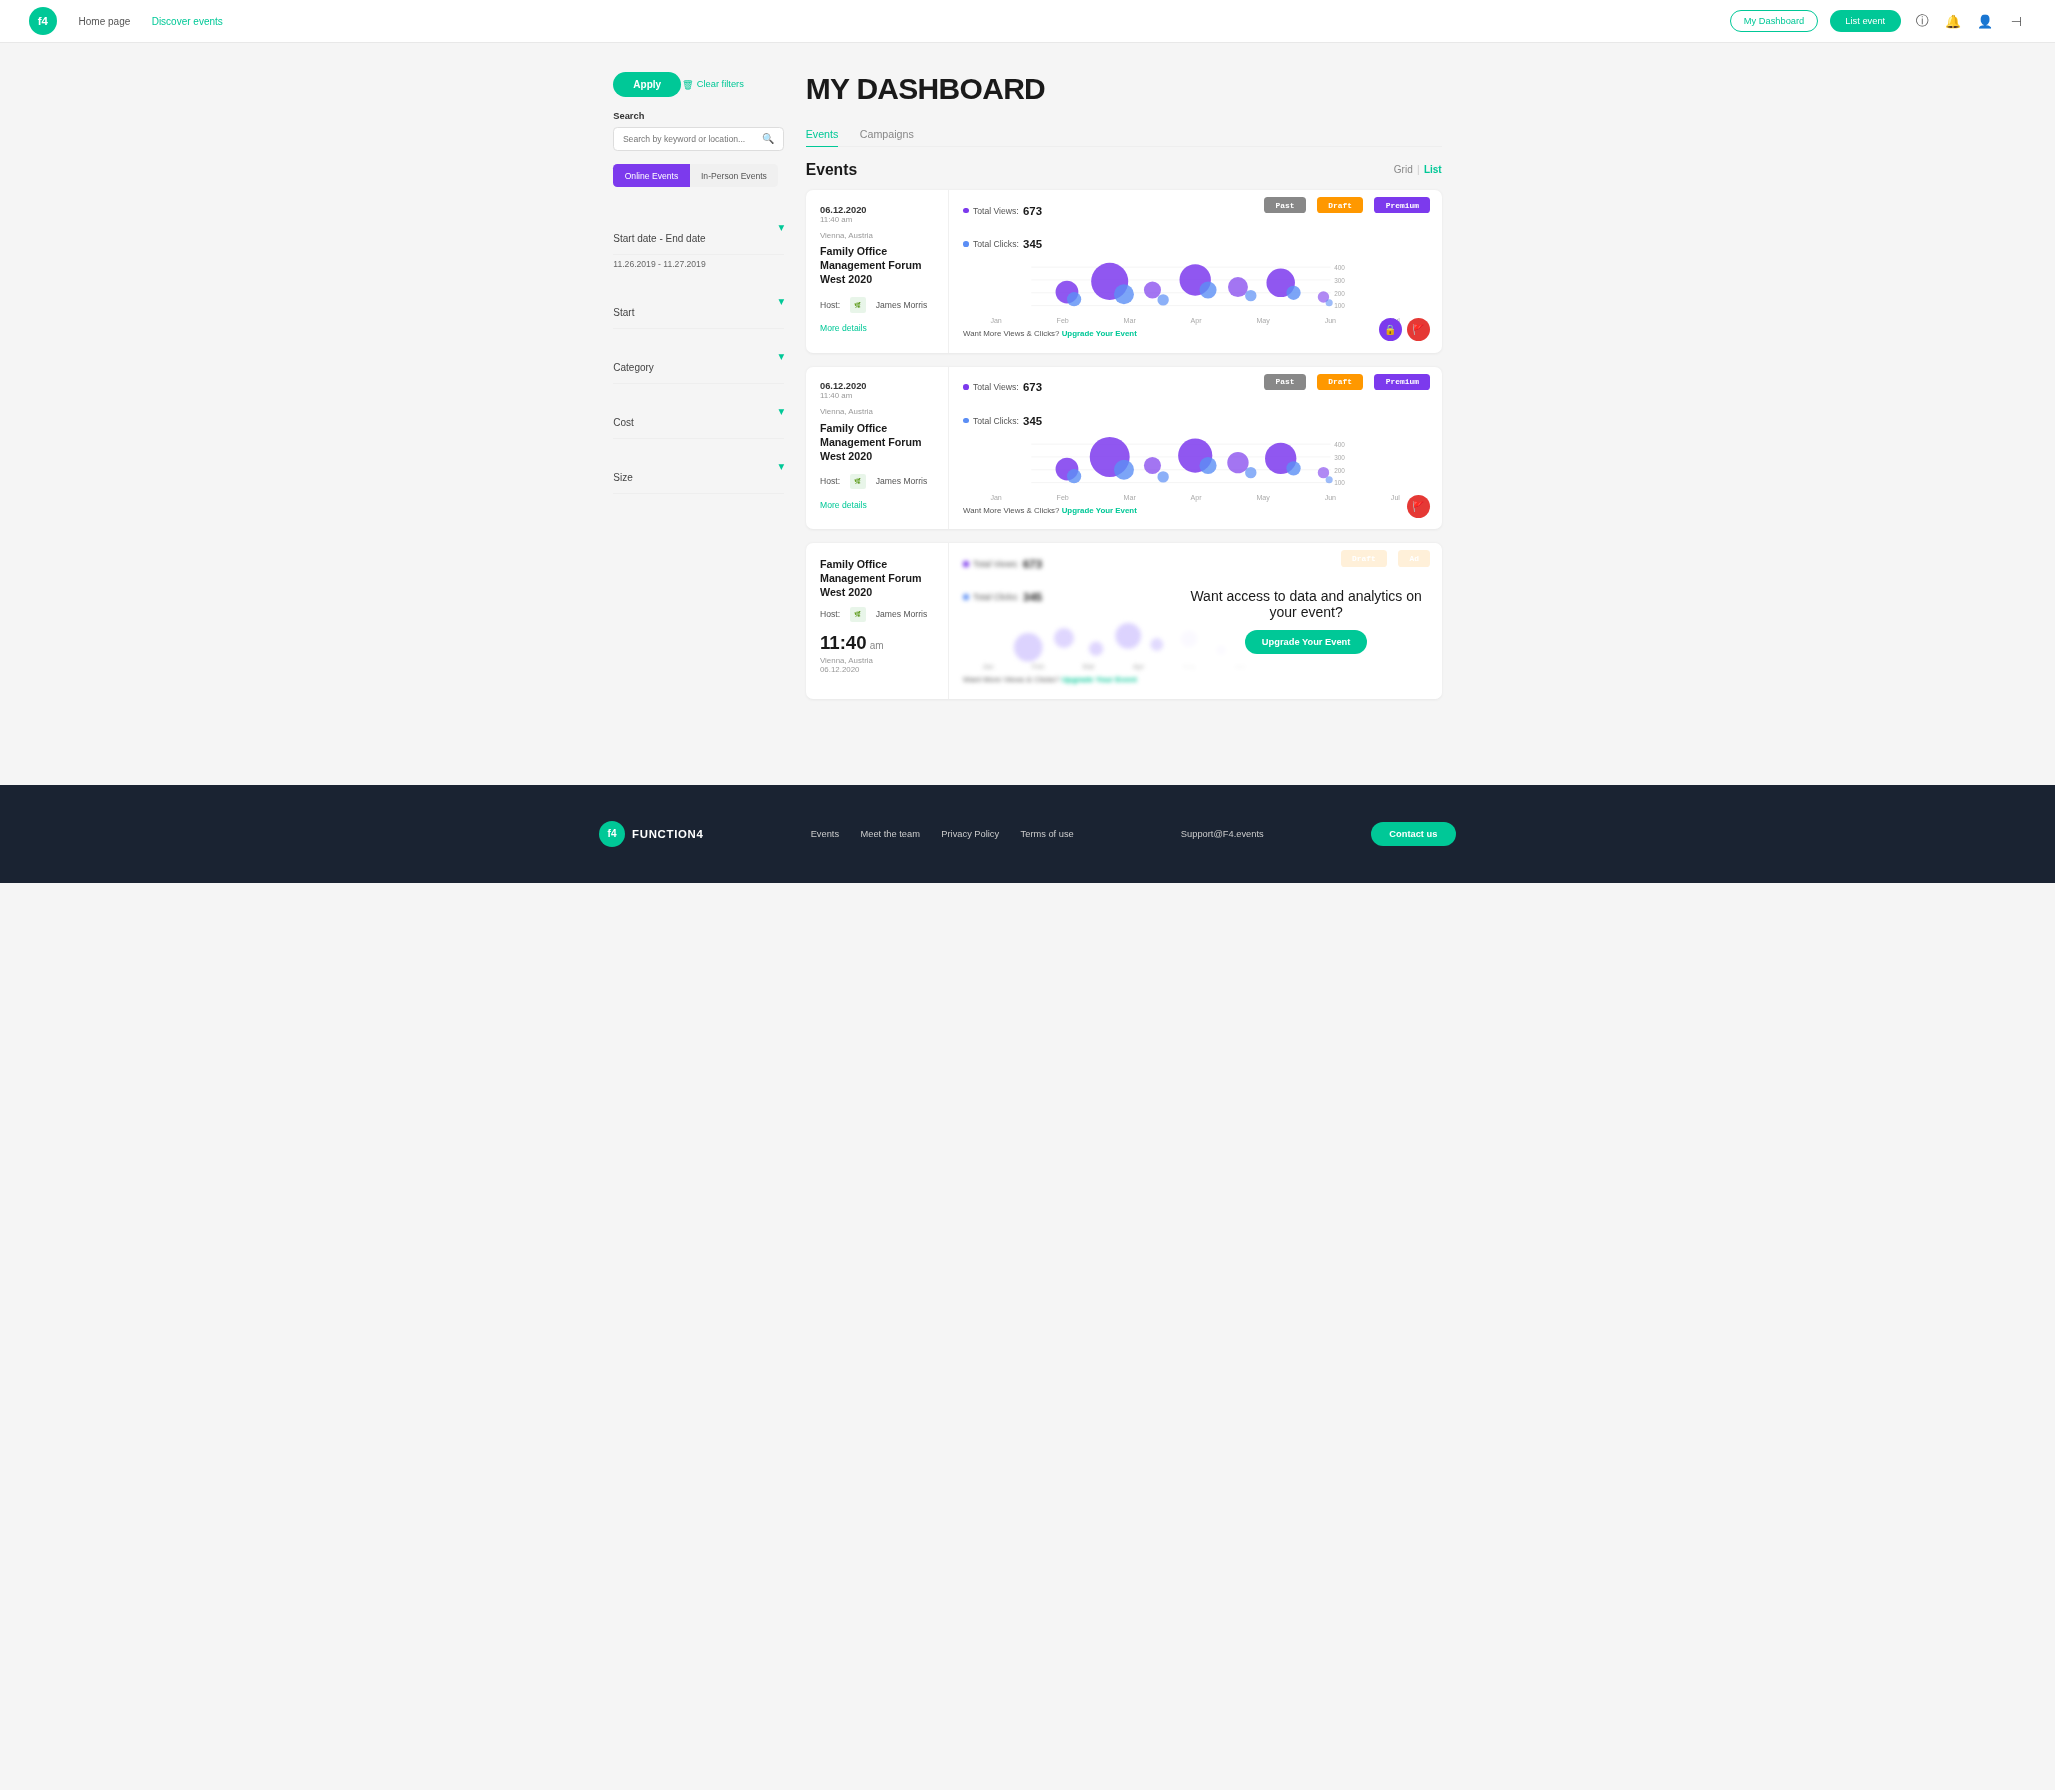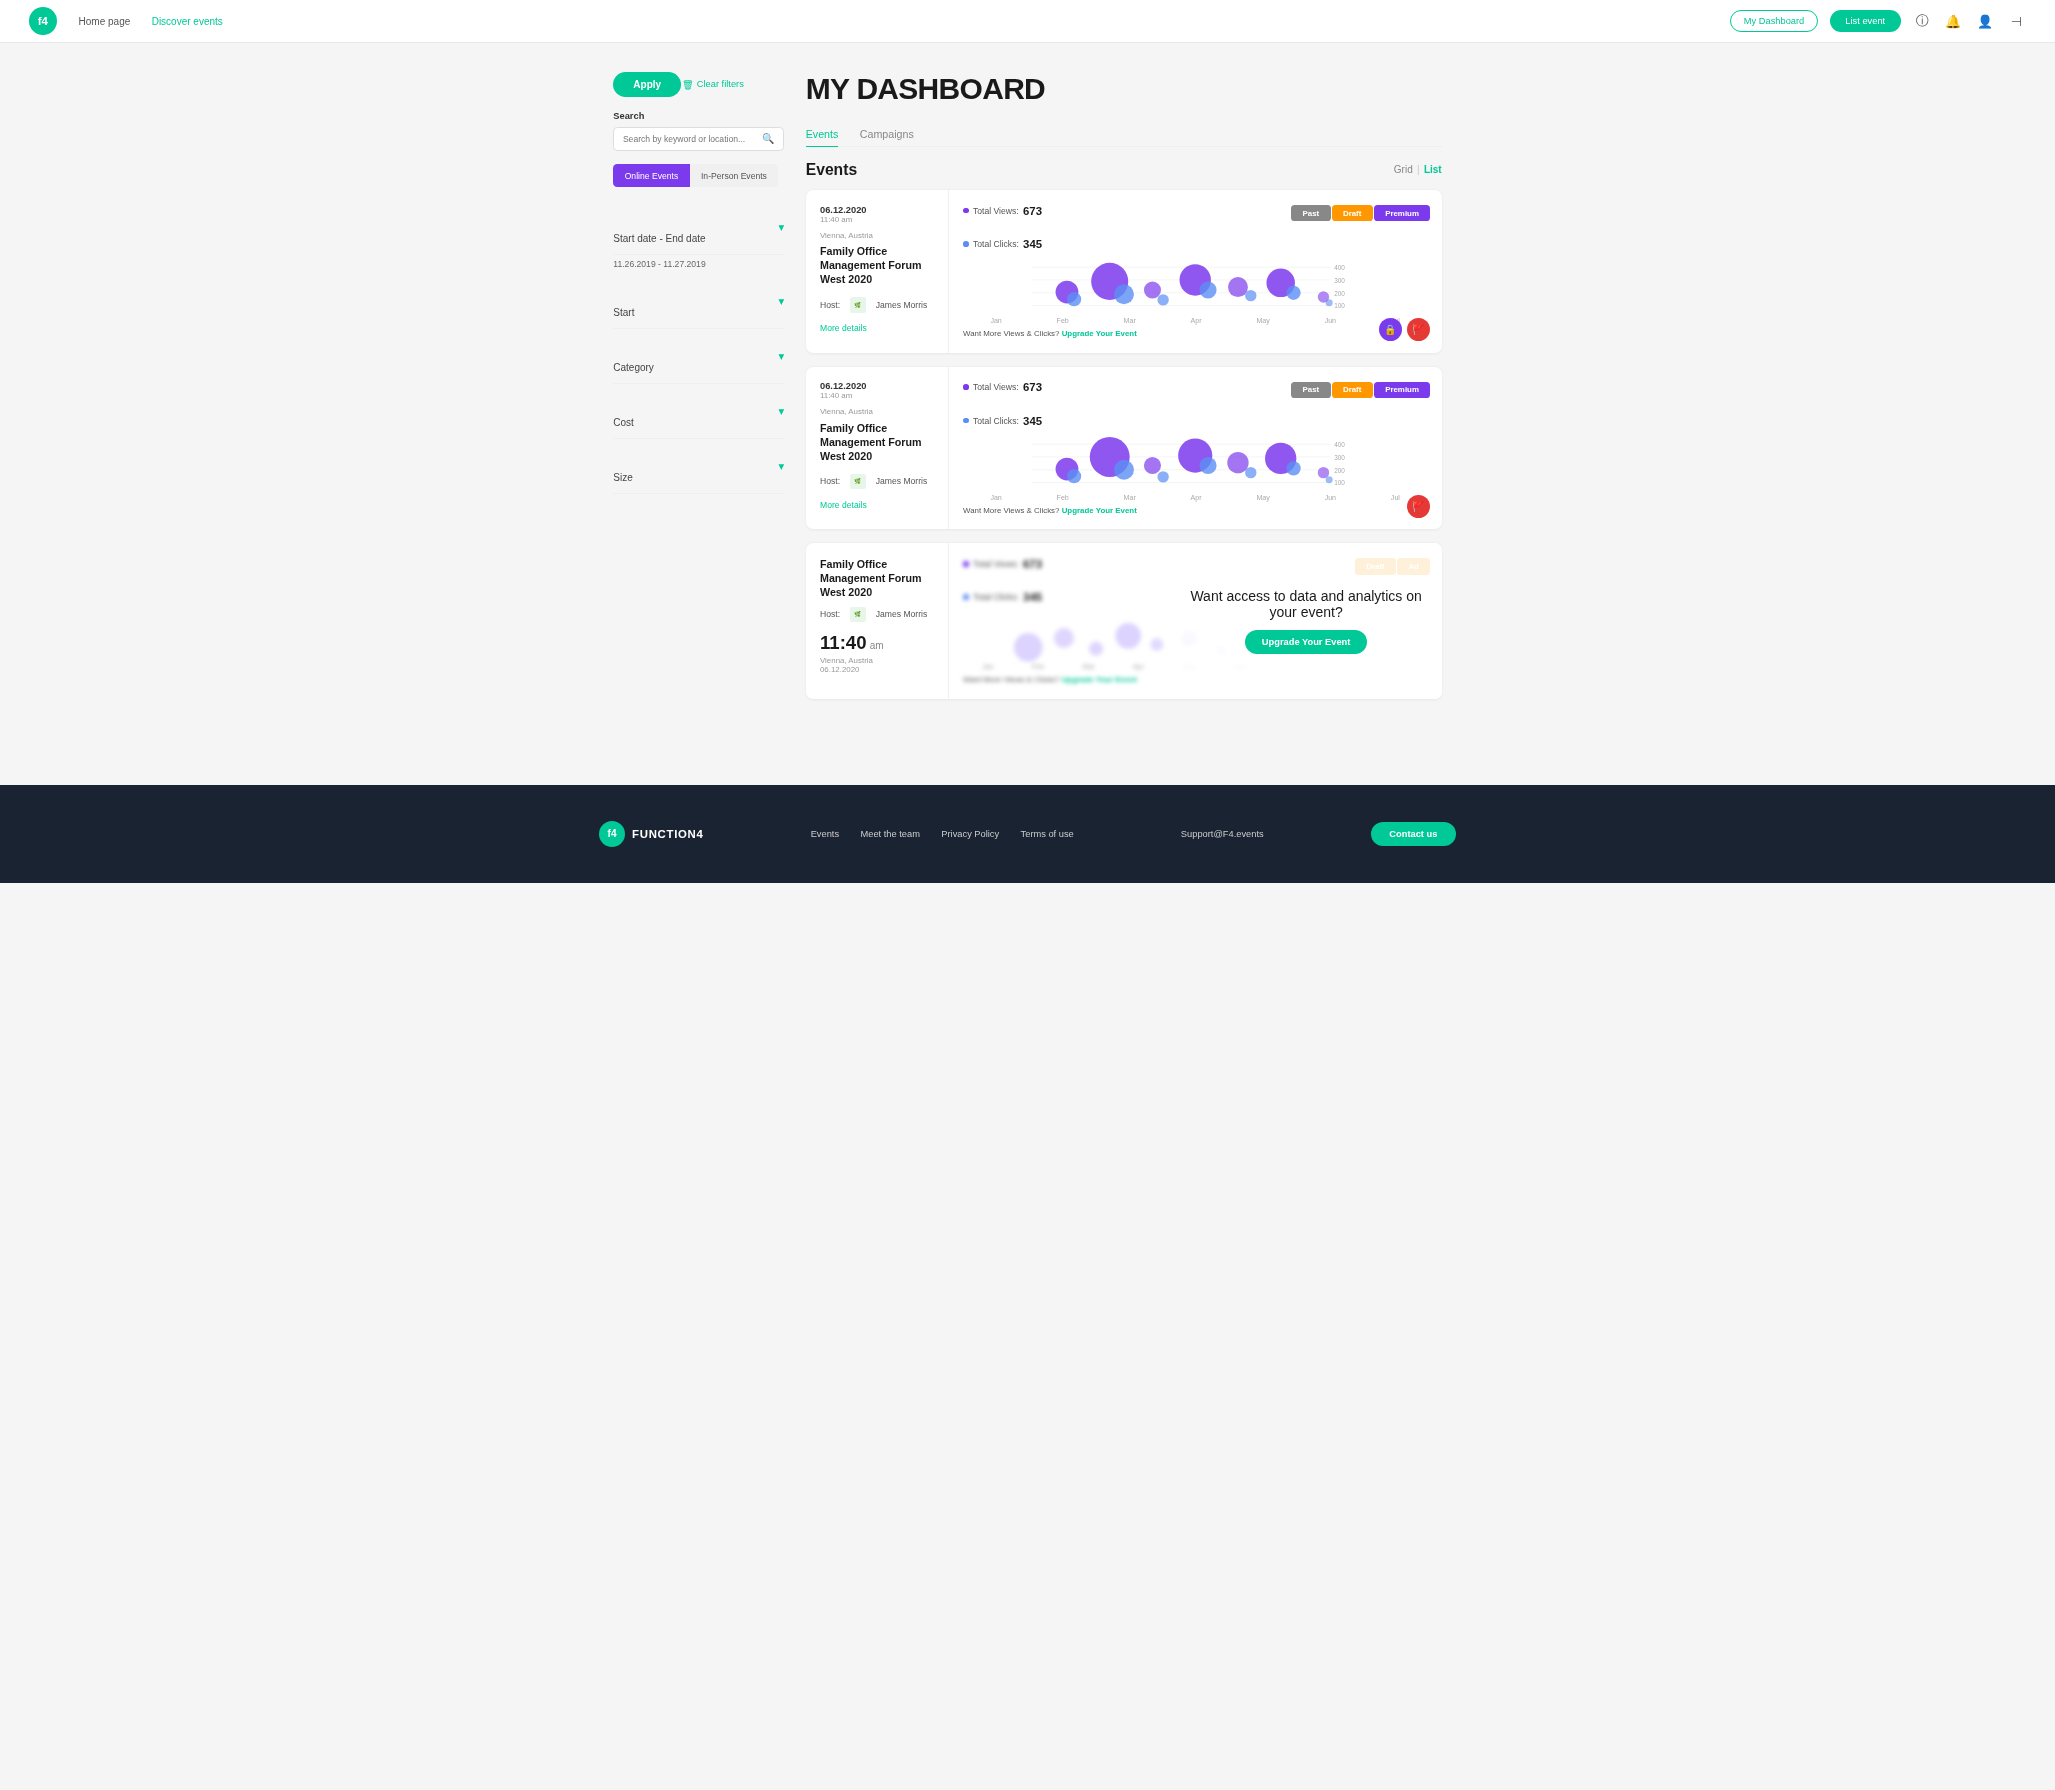--- a/index.html
+++ b/index.html
@@ -215,24 +215,25 @@
       align-items: center;
       justify-content: center;
       font-size: 5.7px;
       color: #2e7d32;
     }
     .more-details { color: #00c897; font-size: 8.6px; text-decoration: none; cursor: pointer; }
 
     .card-right { flex: 1; padding: 14.3px; position: relative; }
     .card-badges {
       position: absolute;
-      top: 15px;
+      top: 7px;
       right: 11.4px;
       display: flex;
-      gap: 1px;
+      gap: 11px;
+      font-family: Liberation Mono, monospace;
     }
     .badge {
       padding: 3.6px 11.4px;
       border-radius: 3.6px;
       font-size: 7.9px;
       font-weight: 600;
       color: #fff;
     }
     .badge-past { background: #888; }
     .badge-draft { background: #ff9800; }

